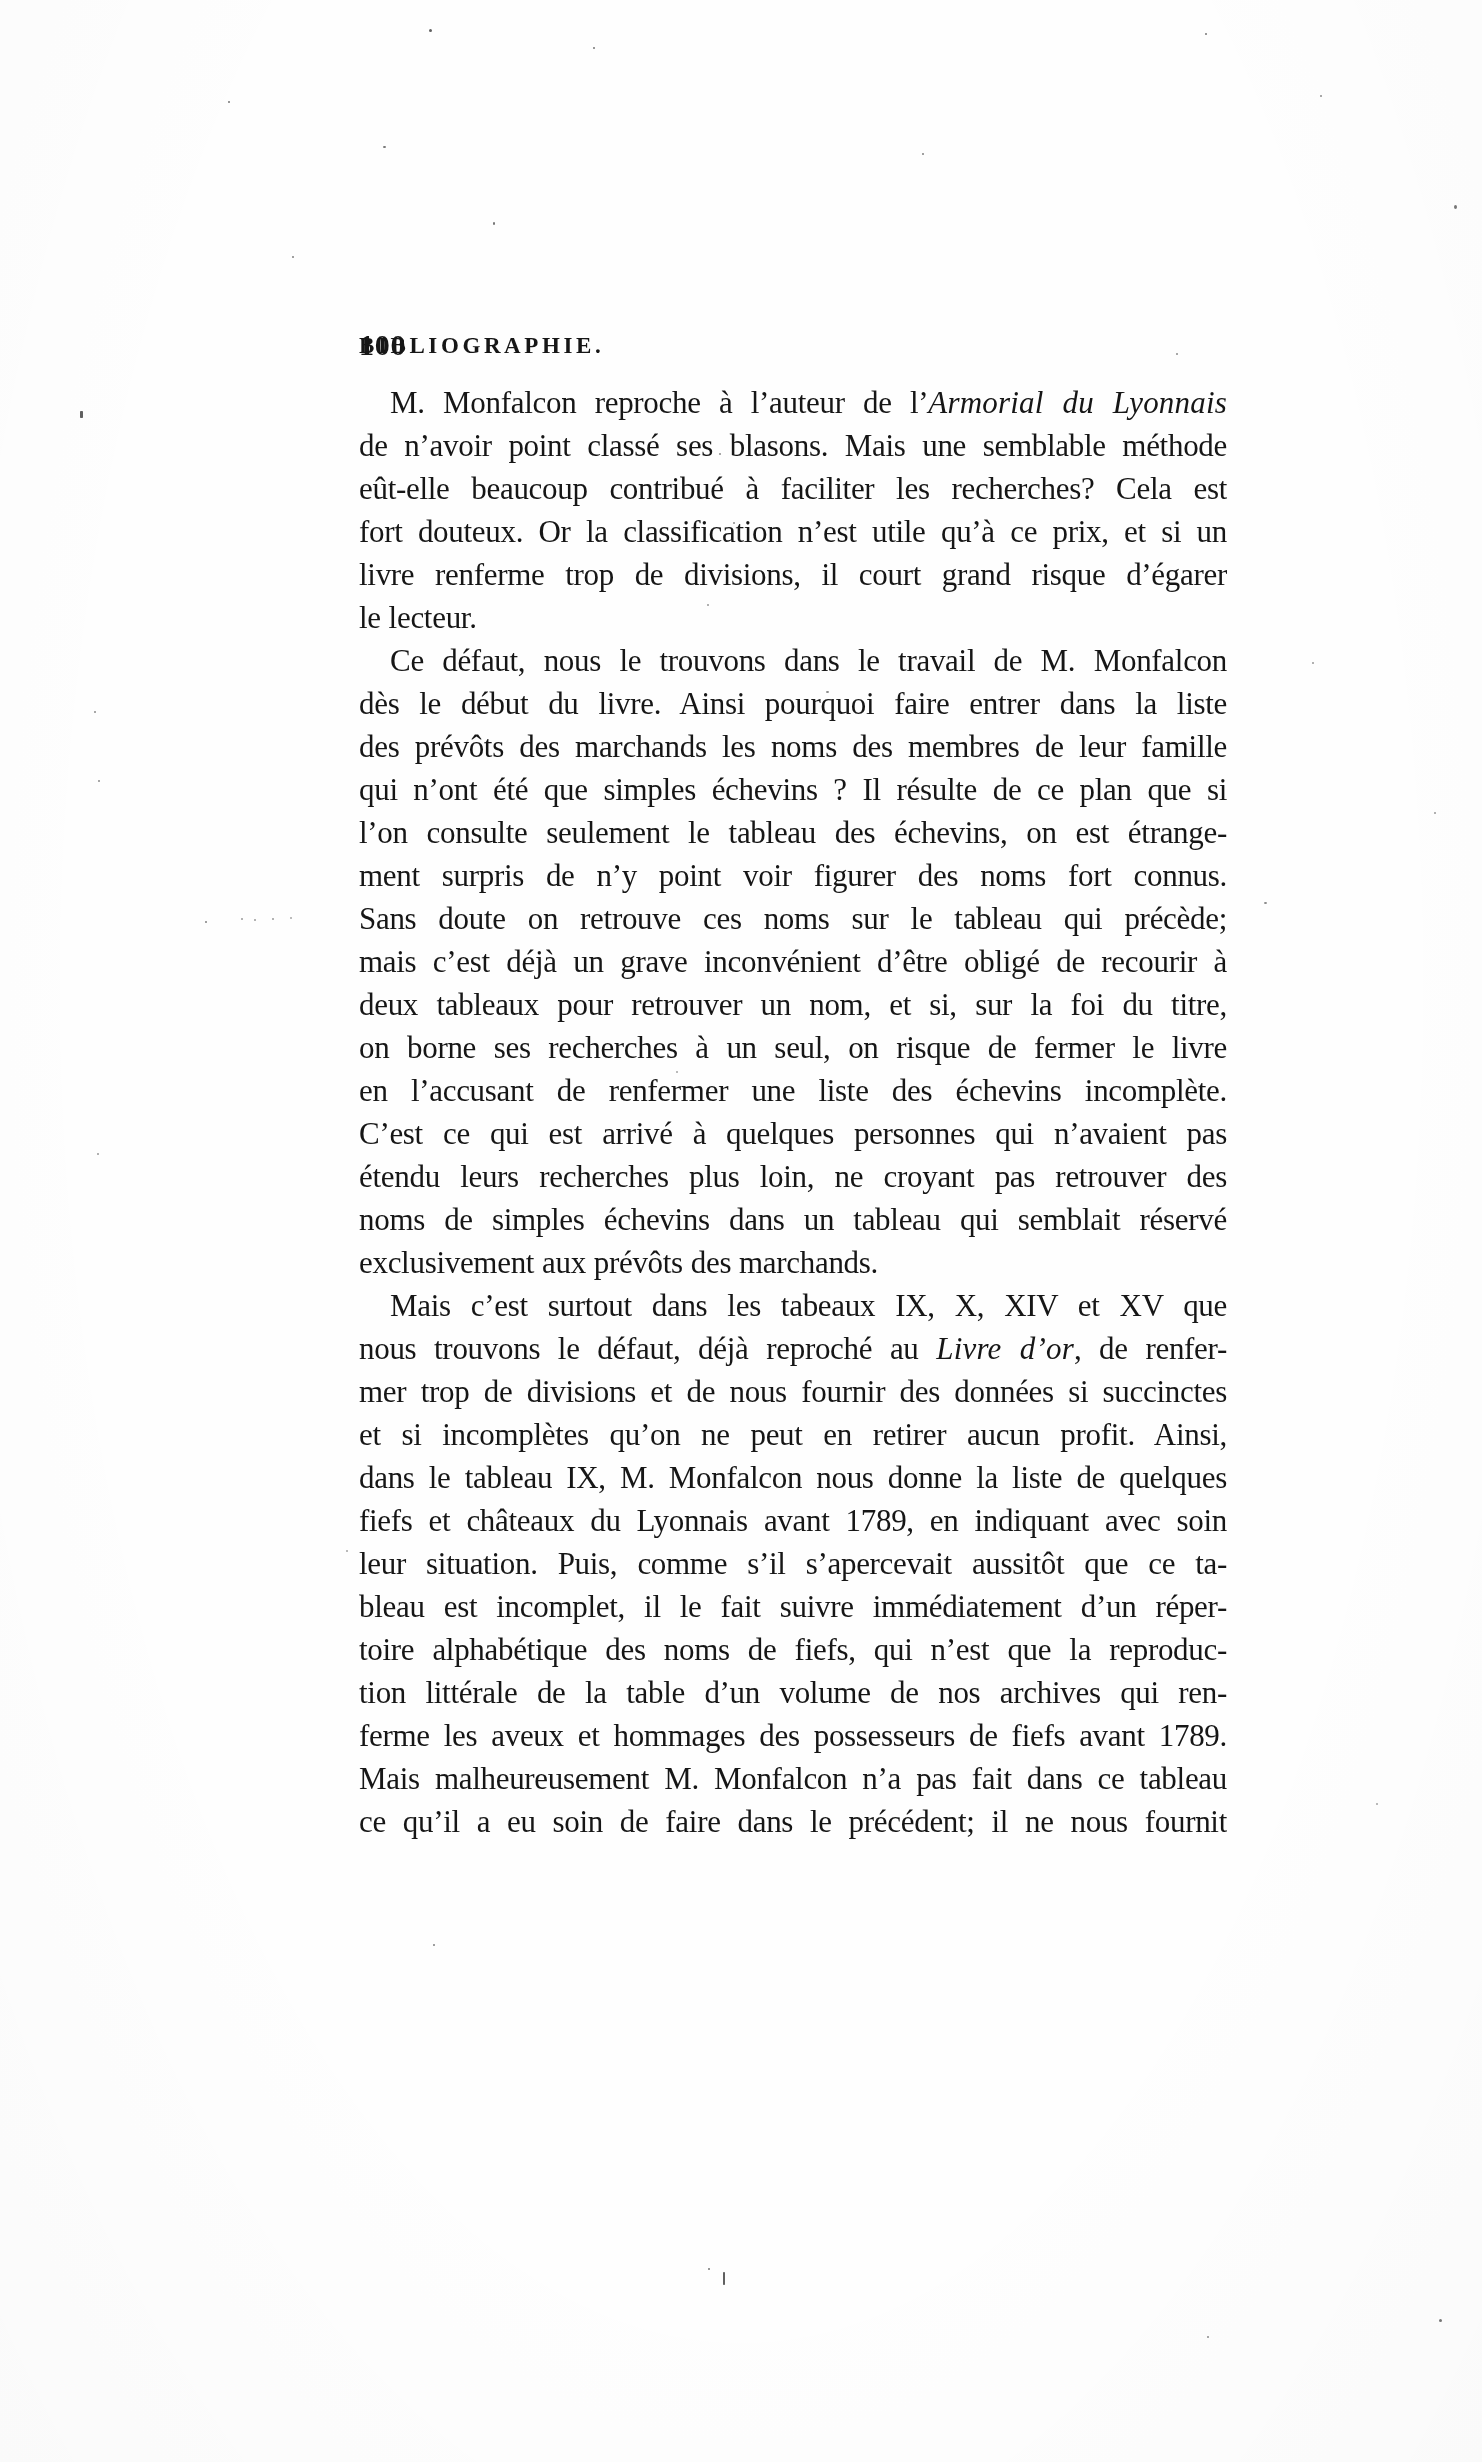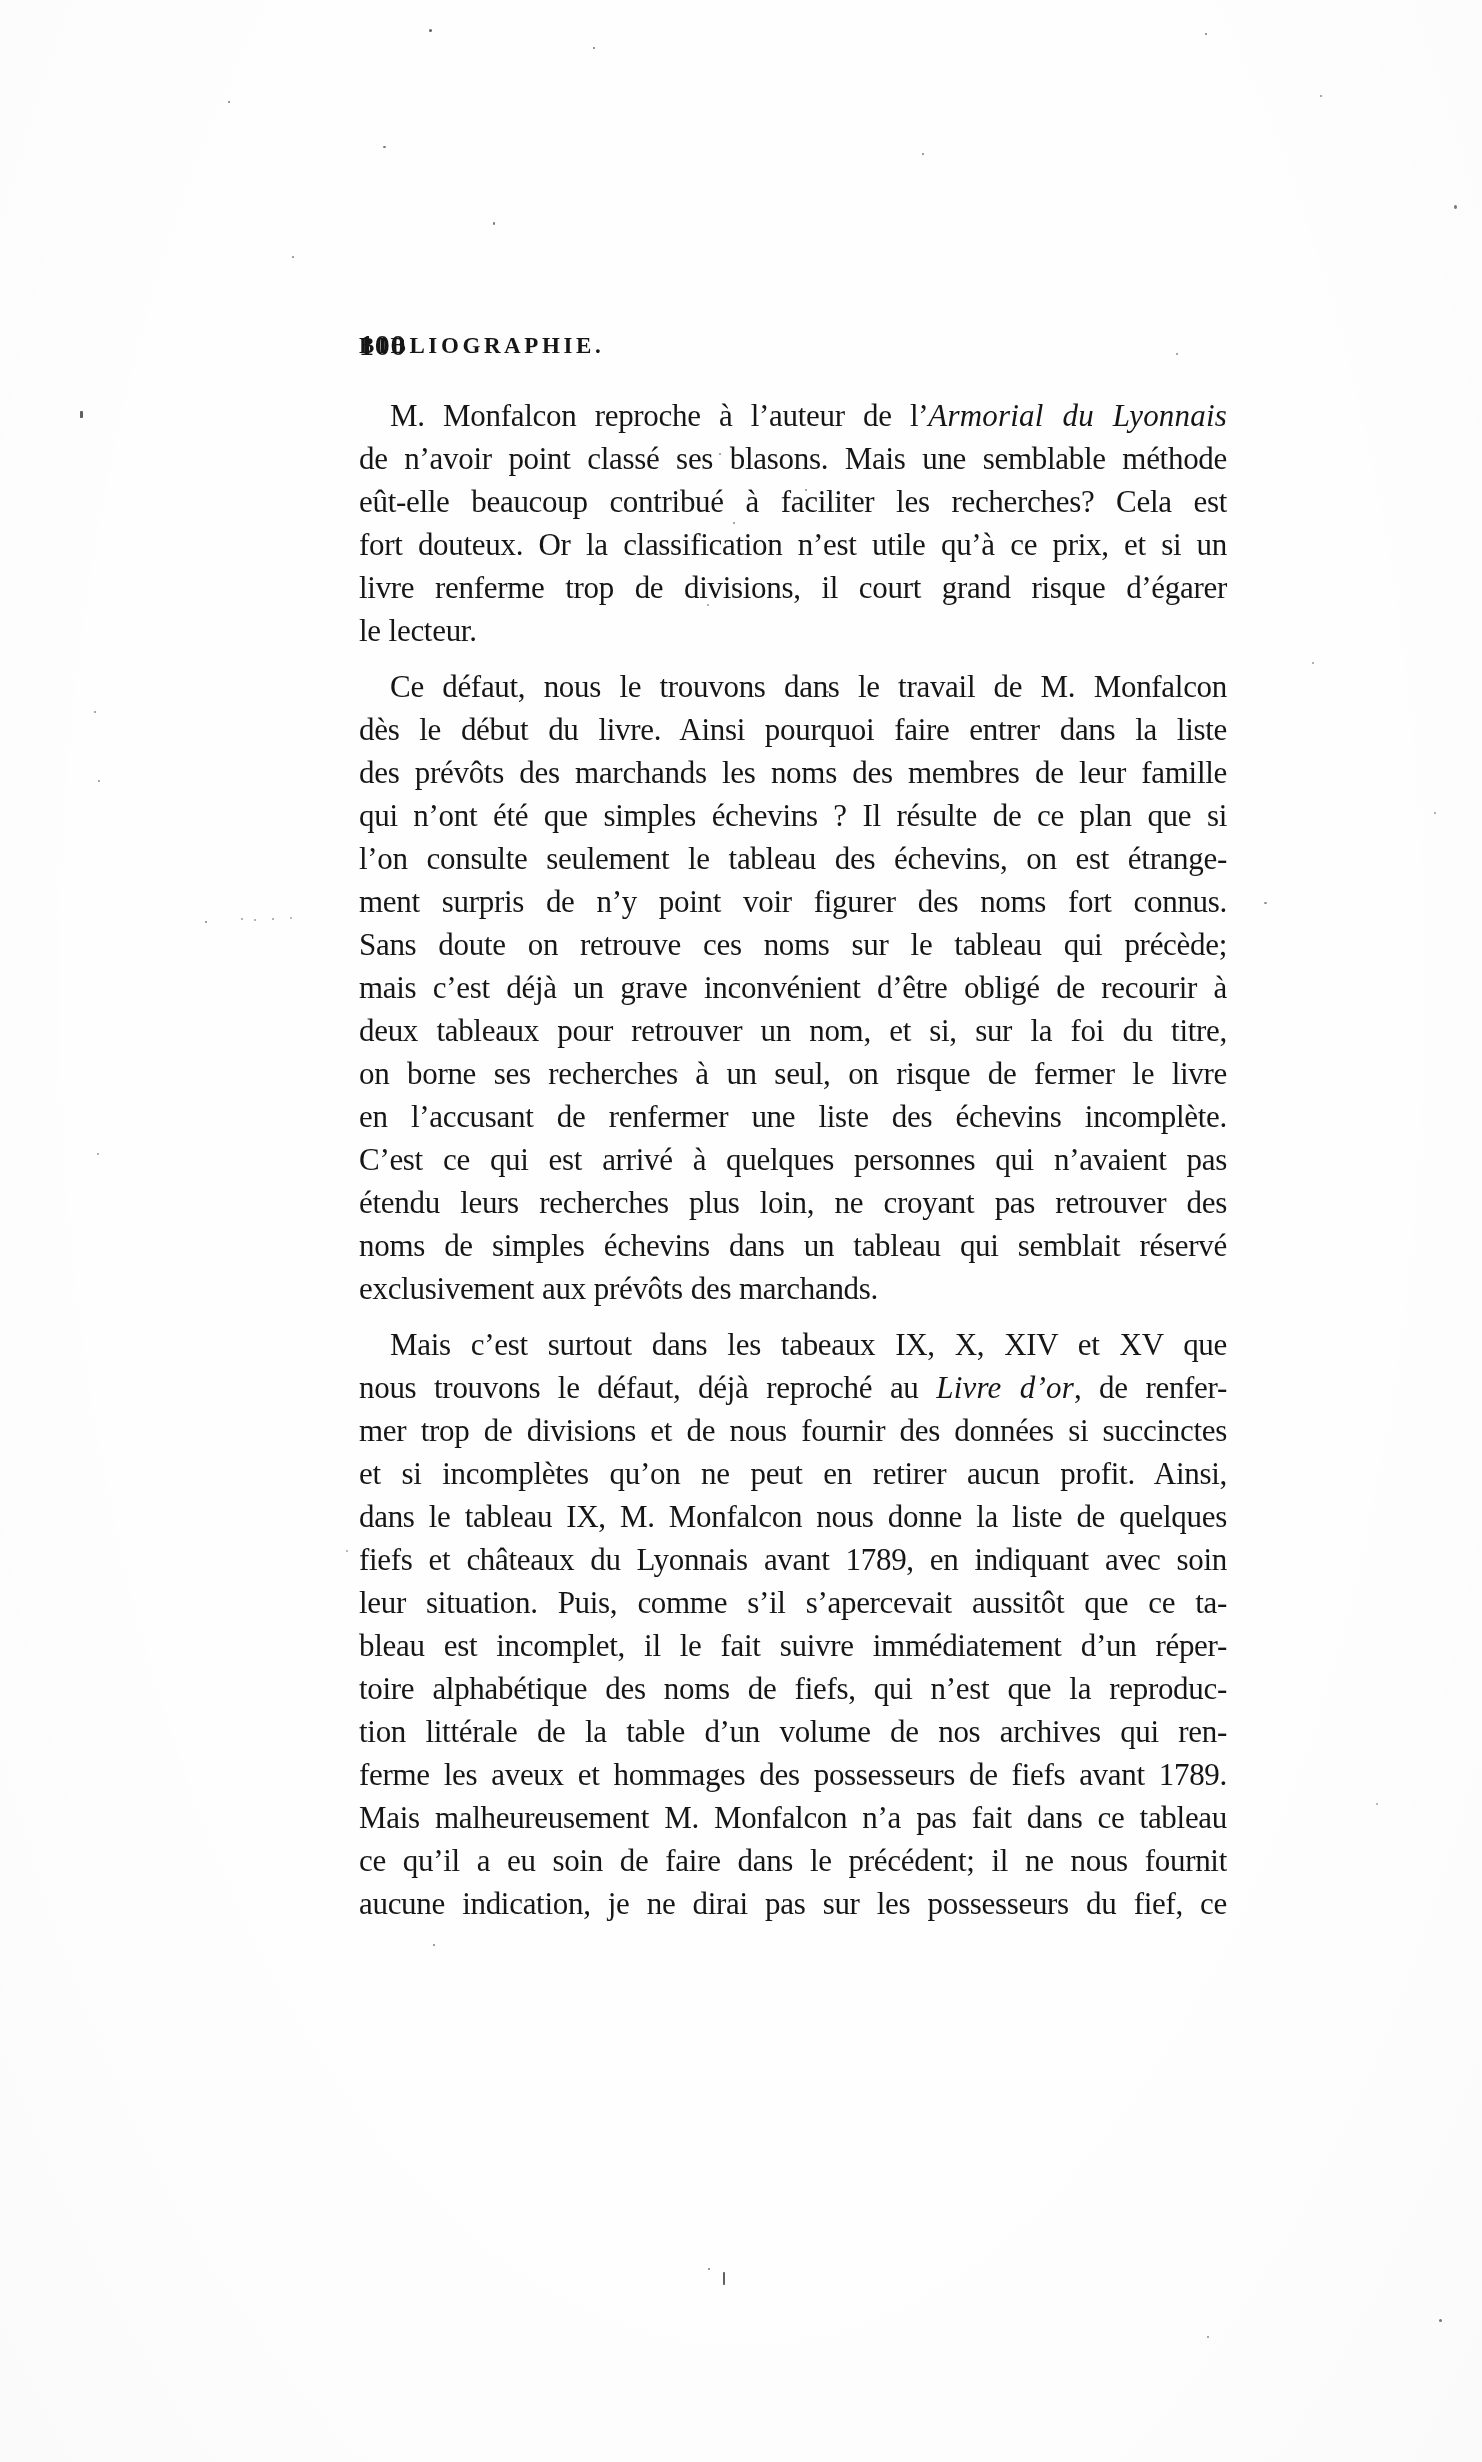--- a/index.html
+++ b/index.html
@@ -54,21 +54,20 @@
     overflow: hidden;
     font-size: 31px;
     letter-spacing: -0.3px;
     word-spacing: 0.4px;
     text-align: justify;
     text-align-last: justify;
     white-space: normal;
   }
   .line.indent {
     padding-left: 31px;
-    margin-top: 13px;
   }
   .line.short {
     text-align-last: left;
   }
   .line .it {
     font-style: italic;
     letter-spacing: 0.2px;
   }
   .speck {
     position: absolute;
@@ -113,21 +112,20 @@
       <div class="line"><span>et si incomplètes qu’on ne peut en retirer aucun profit. Ainsi,</span></div>
       <div class="line"><span>dans le tableau IX, M. Monfalcon nous donne la liste de quelques</span></div>
       <div class="line"><span>fiefs et châteaux du Lyonnais avant 1789, en indiquant avec soin</span></div>
       <div class="line"><span>leur situation. Puis, comme s’il s’apercevait aussitôt que ce ta-</span></div>
       <div class="line"><span>bleau est incomplet, il le fait suivre immédiatement d’un réper-</span></div>
       <div class="line"><span>toire alphabétique des noms de fiefs, qui n’est que la reproduc-</span></div>
       <div class="line"><span>tion littérale de la table d’un volume de nos archives qui ren-</span></div>
       <div class="line"><span>ferme les aveux et hommages des possesseurs de fiefs avant 1789.</span></div>
       <div class="line"><span>Mais malheureusement M. Monfalcon n’a pas fait dans ce tableau</span></div>
       <div class="line"><span>ce qu’il a eu soin de faire dans le précédent; il ne nous fournit</span></div>
-      <div class="line"><span>aucune indication, je ne dirai pas sur les possesseurs du fief, ce</span></div>
     </div>
   <div id="specks">
       <div class="speck" style="left: 429px; top: 29px; width: 3.2px; height: 3.2px; opacity: 0.7;"></div>
       <div class="speck" style="left: 593px; top: 47px; width: 2.4px; height: 2.4px; opacity: 0.6;"></div>
       <div class="speck" style="left: 1205px; top: 33px; width: 2.4px; height: 2.4px; opacity: 0.6;"></div>
       <div class="speck" style="left: 228px; top: 101px; width: 2.4px; height: 2.4px; opacity: 0.6;"></div>
       <div class="speck" style="left: 383px; top: 146px; width: 3.2px; height: 2.4px; opacity: 0.6;"></div>
       <div class="speck" style="left: 922px; top: 153px; width: 2.4px; height: 2.4px; opacity: 0.55;"></div>
       <div class="speck" style="left: 493px; top: 222px; width: 2.4px; height: 3.2px; opacity: 0.6;"></div>
       <div class="speck" style="left: 292px; top: 256px; width: 2.4px; height: 2.4px; opacity: 0.55;"></div>

